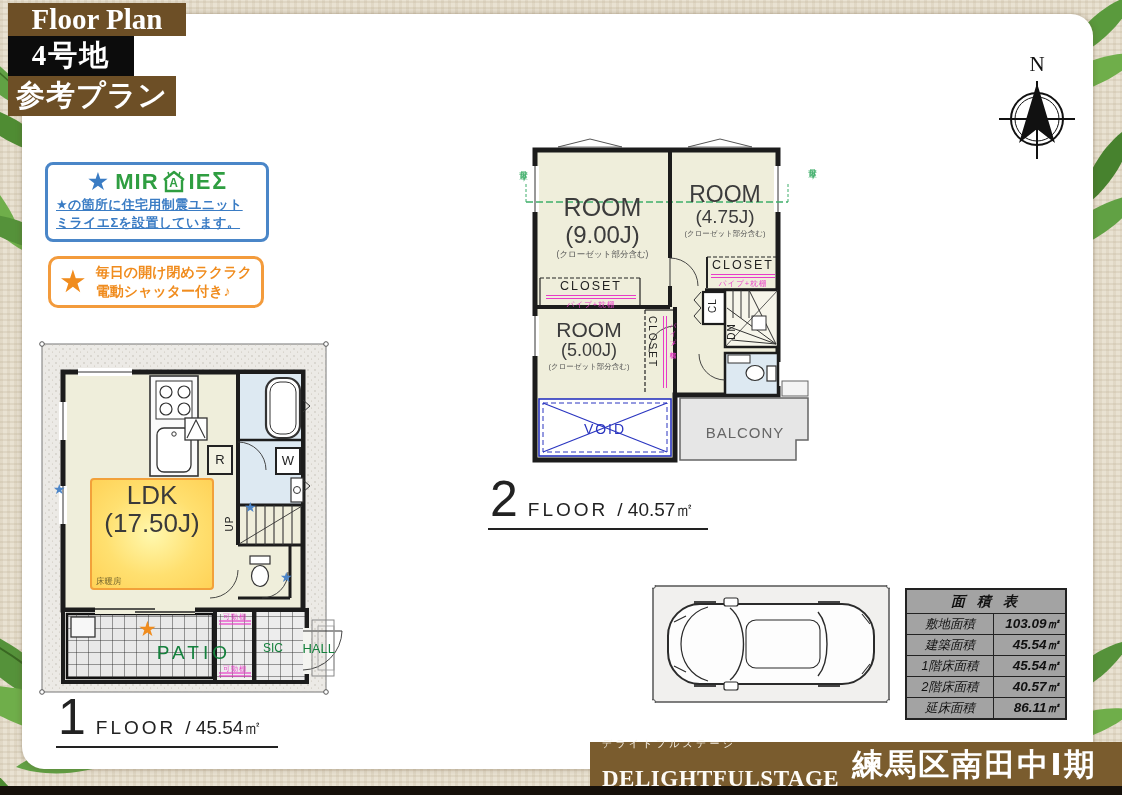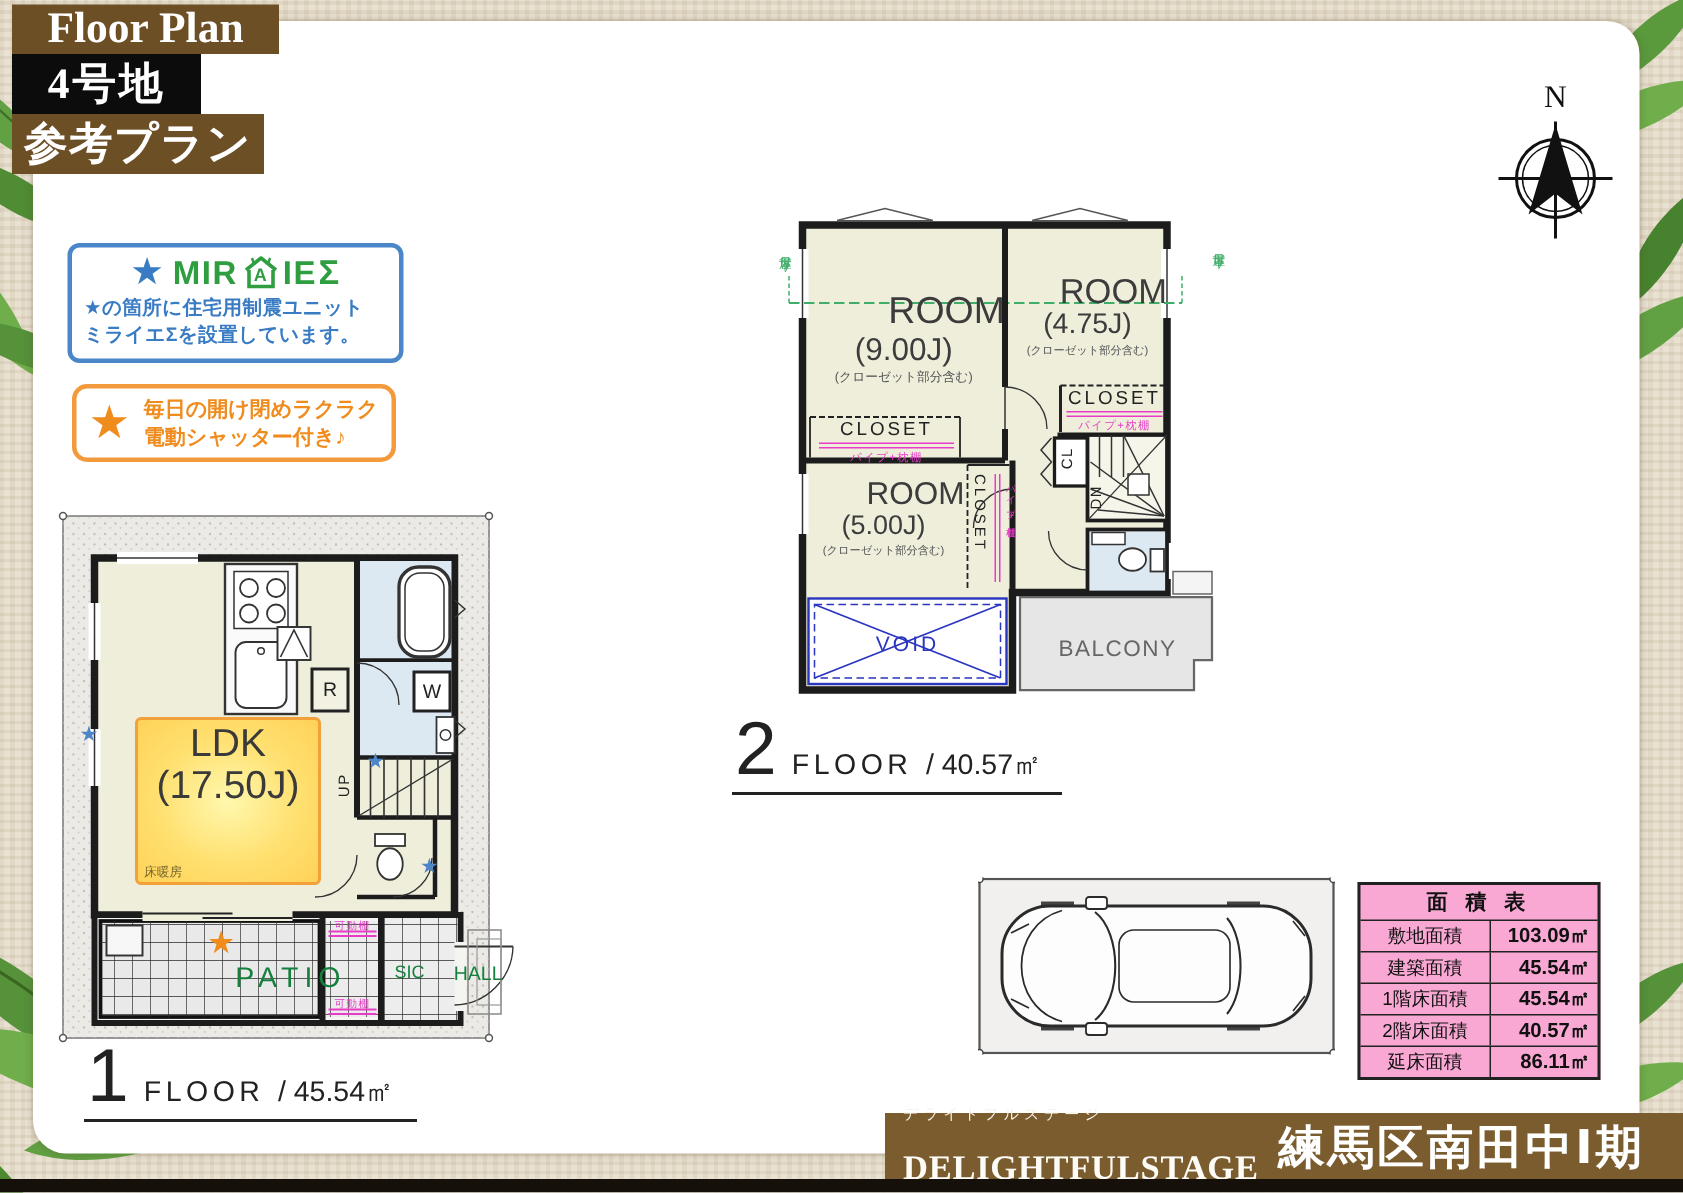--- a/index.html
+++ b/index.html
@@ -26,32 +26,32 @@
   
   .miraie{position:absolute;left:45px;top:162px;width:224px;border:3px solid #4a86c8;border-radius:8px;
     background:#fff;padding:4px 8px 7px;box-sizing:border-box;z-index:4;}
   .m-logo{display:flex;align-items:center;justify-content:center;gap:1px;margin-bottom:2px;}
   .m-star{color:#3a7cc4;font-size:25px;margin-right:5px;line-height:1;}
   .m-txt{color:#2f9e41;font-weight:bold;font-size:22px;letter-spacing:1px;line-height:1;}
   .m-sigma{font-size:23px;}
   .m-house{position:relative;width:26px;height:24px;margin:0 1px;}
   .m-house svg{position:absolute;left:0;top:0;}
   .m-a{position:absolute;left:0;top:7px;width:26px;text-align:center;color:#2f9e41;font-weight:bold;font-size:12px;line-height:1;}
-  .m-line{color:#3a7cc4;font-size:13px;font-weight:bold;line-height:1.4;letter-spacing:.3px;}
+  .m-line{color:#3a7cc4;font-size:13px;font-weight:bold;line-height:1.4;letter-spacing:.3px;text-decoration:underline;}
   .shutter{position:absolute;left:48px;top:256px;width:216px;border:3px solid #f39b3c;border-radius:10px;
     background:#fff;display:flex;align-items:center;padding:4px 8px;box-sizing:border-box;gap:9px;z-index:4;}
   .s-star{color:#f08c1e;font-size:31px;line-height:1;}
   .s-lines{color:#f08c1e;font-weight:bold;font-size:14px;line-height:1.35;}
   
   .f2{position:absolute;left:520px;top:140px;width:300px;height:332px;z-index:4;}
   .f1{position:absolute;left:40px;top:340px;width:310px;height:360px;z-index:4;}
   .f2 svg,.f1 svg{position:absolute;left:0;top:0;overflow:visible;}
   .room-label{position:absolute;text-align:center;color:#3c3c3c;line-height:1.1;}
-  .rl-name{font-size:25px;text-align:right;}
-  .rl-size{font-size:21px;}
+  .rl-name{font-size:25px;}
+  .rl-size{font-size:24px;}
   .rl-note{font-size:8.5px;color:#555;margin-top:2px;}
   .room-label.small .rl-name{font-size:21px;}
   .room-label.small .rl-size{font-size:18px;}
   .closet-label{position:absolute;text-align:center;color:#222;letter-spacing:2px;font-size:12.5px;}
   .pipe-line{position:absolute;height:2px;border-top:1.5px solid #e83cc8;border-bottom:1.5px solid #e83cc8;}
   .pipe-label{position:absolute;color:#e83cc8;font-size:7.5px;text-align:center;letter-spacing:1px;white-space:nowrap;}
   .vclose{position:absolute;writing-mode:vertical-rl;font-size:10px;letter-spacing:2px;color:#222;}
   .vpipe-line{position:absolute;width:2px;border-left:1.5px solid #e83cc8;border-right:1.5px solid #e83cc8;}
   .vpipe-label{position:absolute;writing-mode:vertical-rl;color:#e83cc8;font-size:6.5px;letter-spacing:.5px;}
   .rot{transform:rotate(-90deg);transform-origin:center;}
@@ -72,22 +72,22 @@
   .floor-label{position:absolute;display:flex;align-items:baseline;border-bottom:2px solid #222;
     padding:0 6px 5px 2px;color:#222;z-index:4;}
   .fl-num{font-size:50px;line-height:.85;font-weight:400;margin-right:10px;}
   .fl-floor{font-size:19px;letter-spacing:3px;margin-right:9px;}
   .fl-area{font-size:19px;}
   #f2label{left:488px;top:478px;width:212px;}
   #f1label{left:56px;top:696px;width:214px;}
   
   .parking{position:absolute;left:652px;top:585px;z-index:4;}
   
-  .area-table{position:absolute;left:905px;top:588px;width:162px;border:2px solid #222;background:#f9a8d4;
-    color:#111;z-index:4;box-sizing:border-box;}
+  .area-table{position:absolute;left:905px;top:588px;width:162px;border:2px solid #222;background:#a3a3a3;
+    color:#111;z-index:4;box-sizing:border-box;font-style:italic;}
   .at-title{height:23px;line-height:23px;text-align:center;border-bottom:1.5px solid #222;font-size:14px;font-weight:bold;letter-spacing:4px;}
   .at-row{display:flex;height:20px;line-height:20px;border-bottom:1px solid #222;}
   .at-row:last-child{border-bottom:none;justify-content:flex-end;}
   .at-label{width:86px;text-align:center;border-right:1.5px solid #222;font-size:12.5px;}
   .at-value{flex:1;text-align:right;padding-right:5px;font-size:13.5px;font-weight:bold;}
   
   .banner{position:absolute;left:590px;top:742px;width:532px;height:45px;background:#7a5c2e;z-index:6;
     display:flex;align-items:center;padding-left:12px;box-sizing:border-box;gap:13px;}
   .brand-wrap{display:flex;flex-direction:column;line-height:1;}
   .furigana{font-size:10px;color:#f7f2e8;letter-spacing:3.2px;margin-bottom:18px;}

